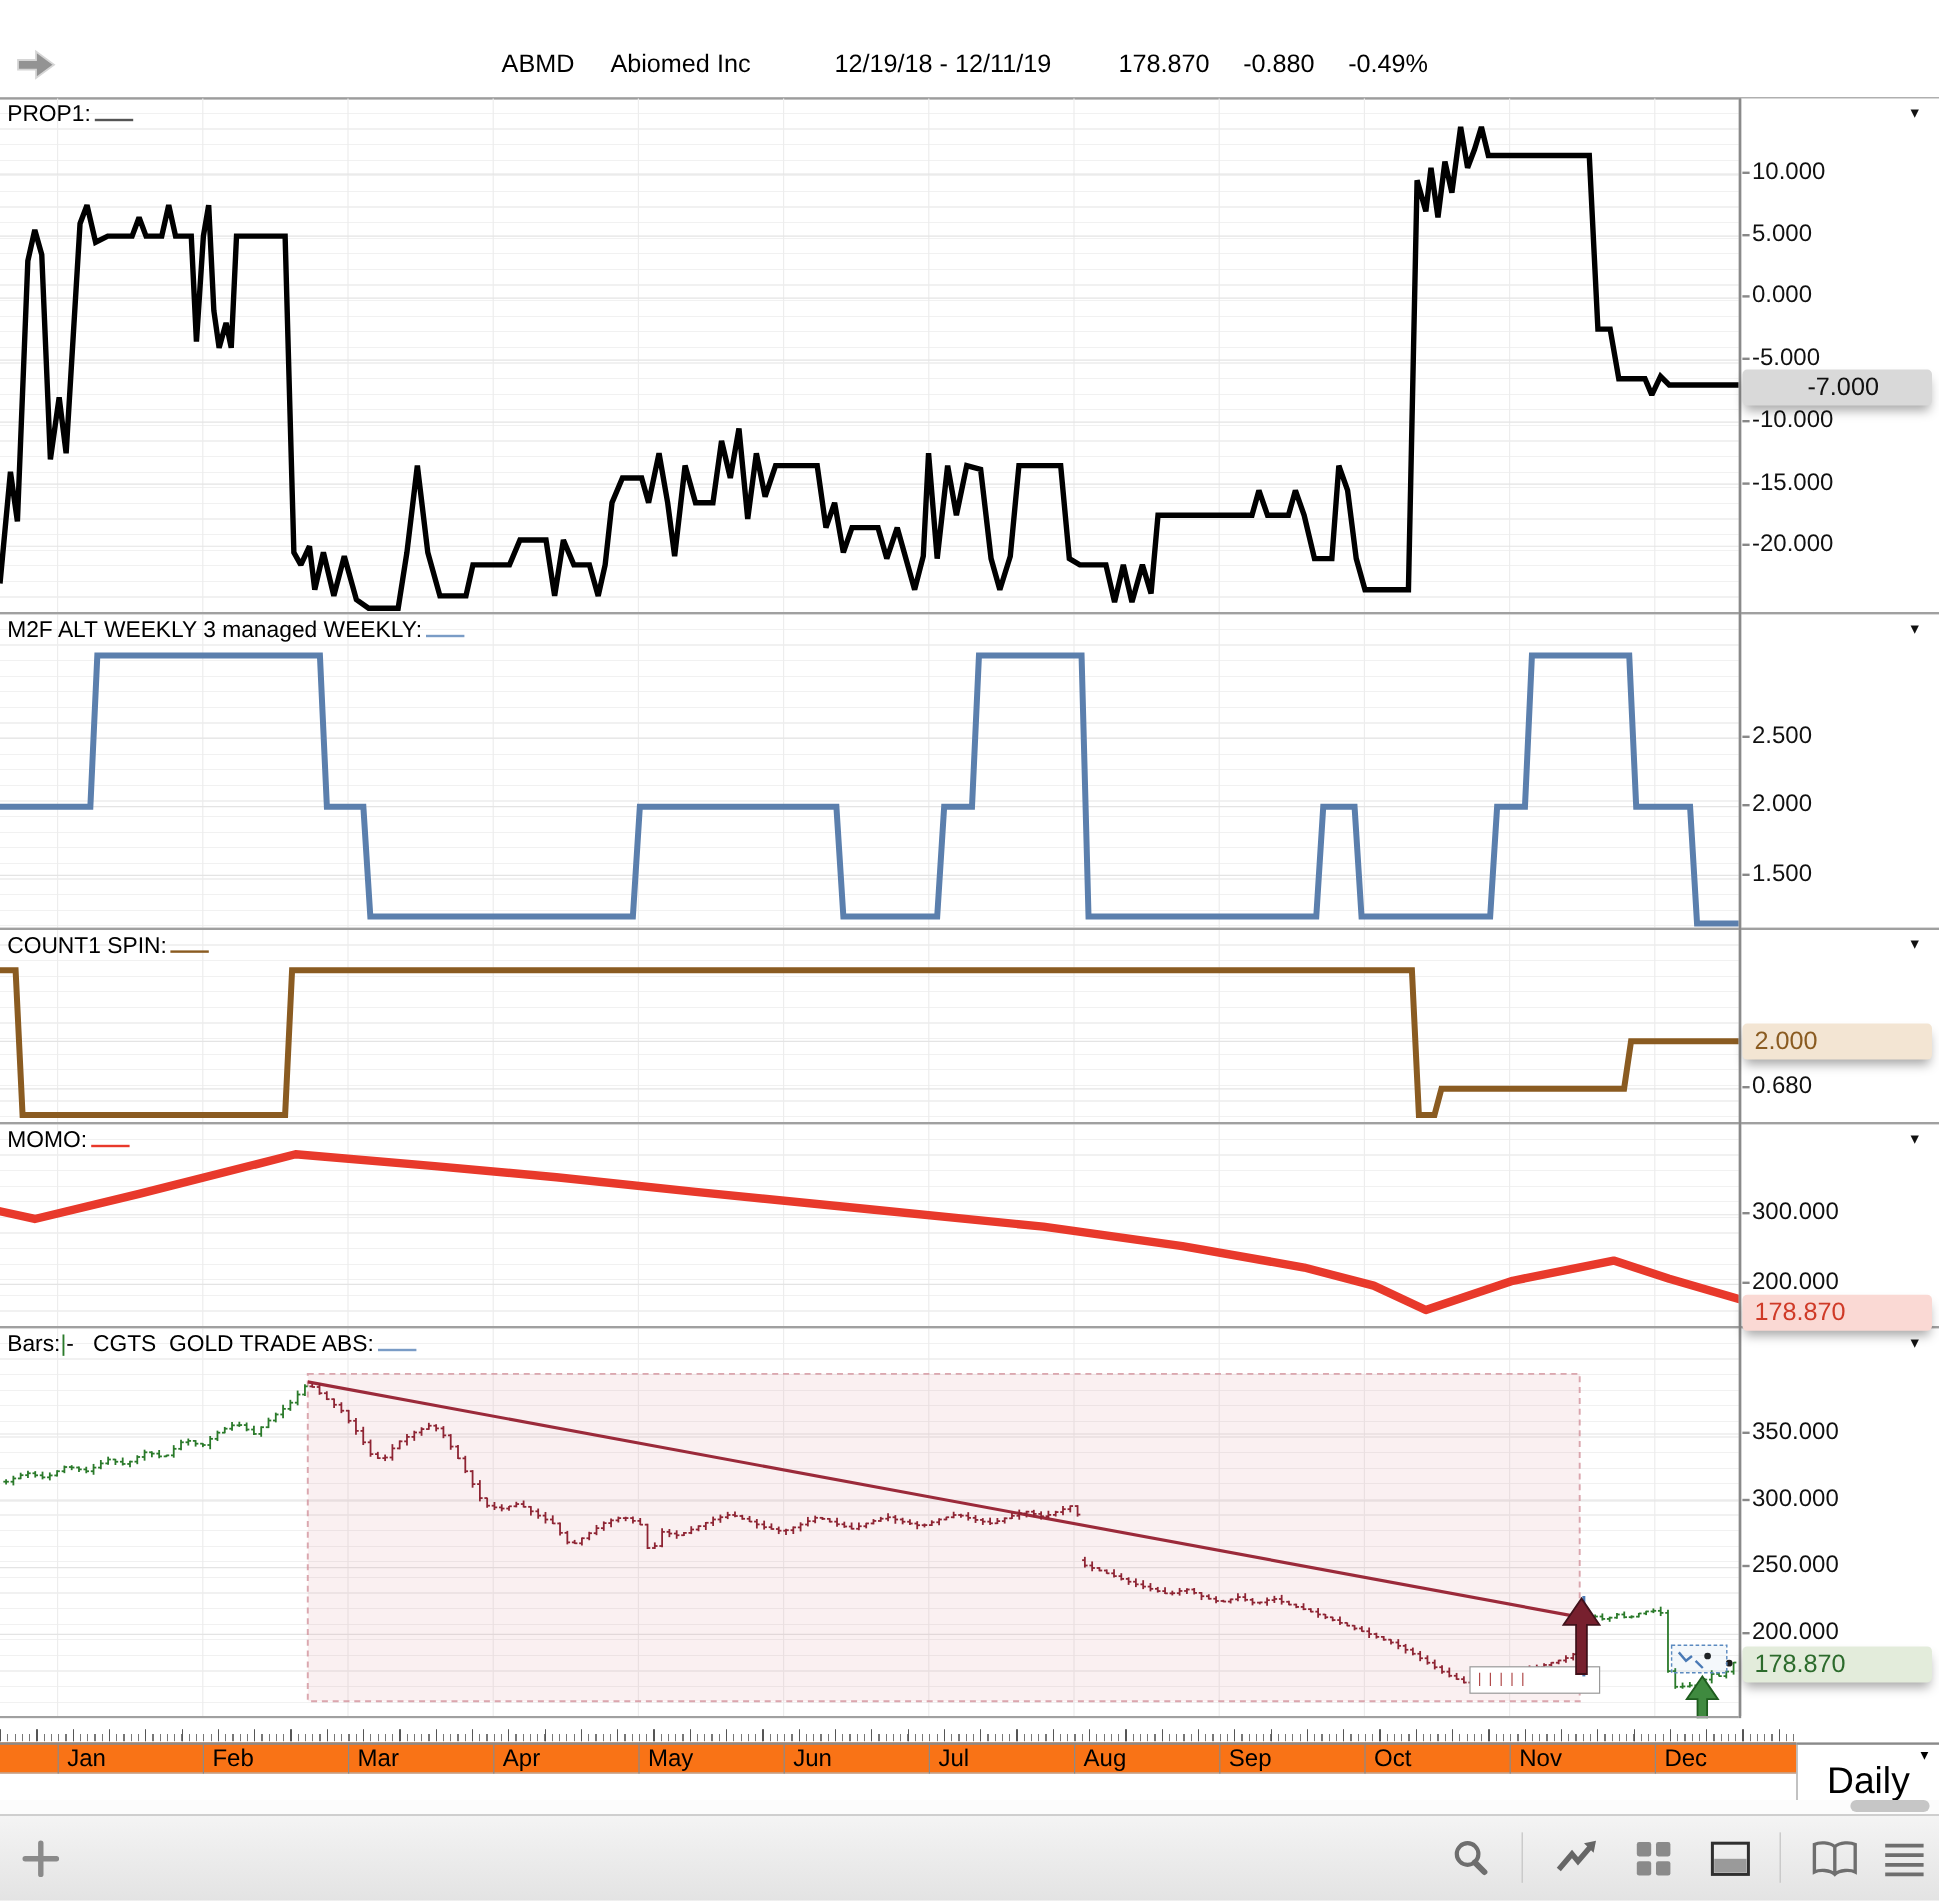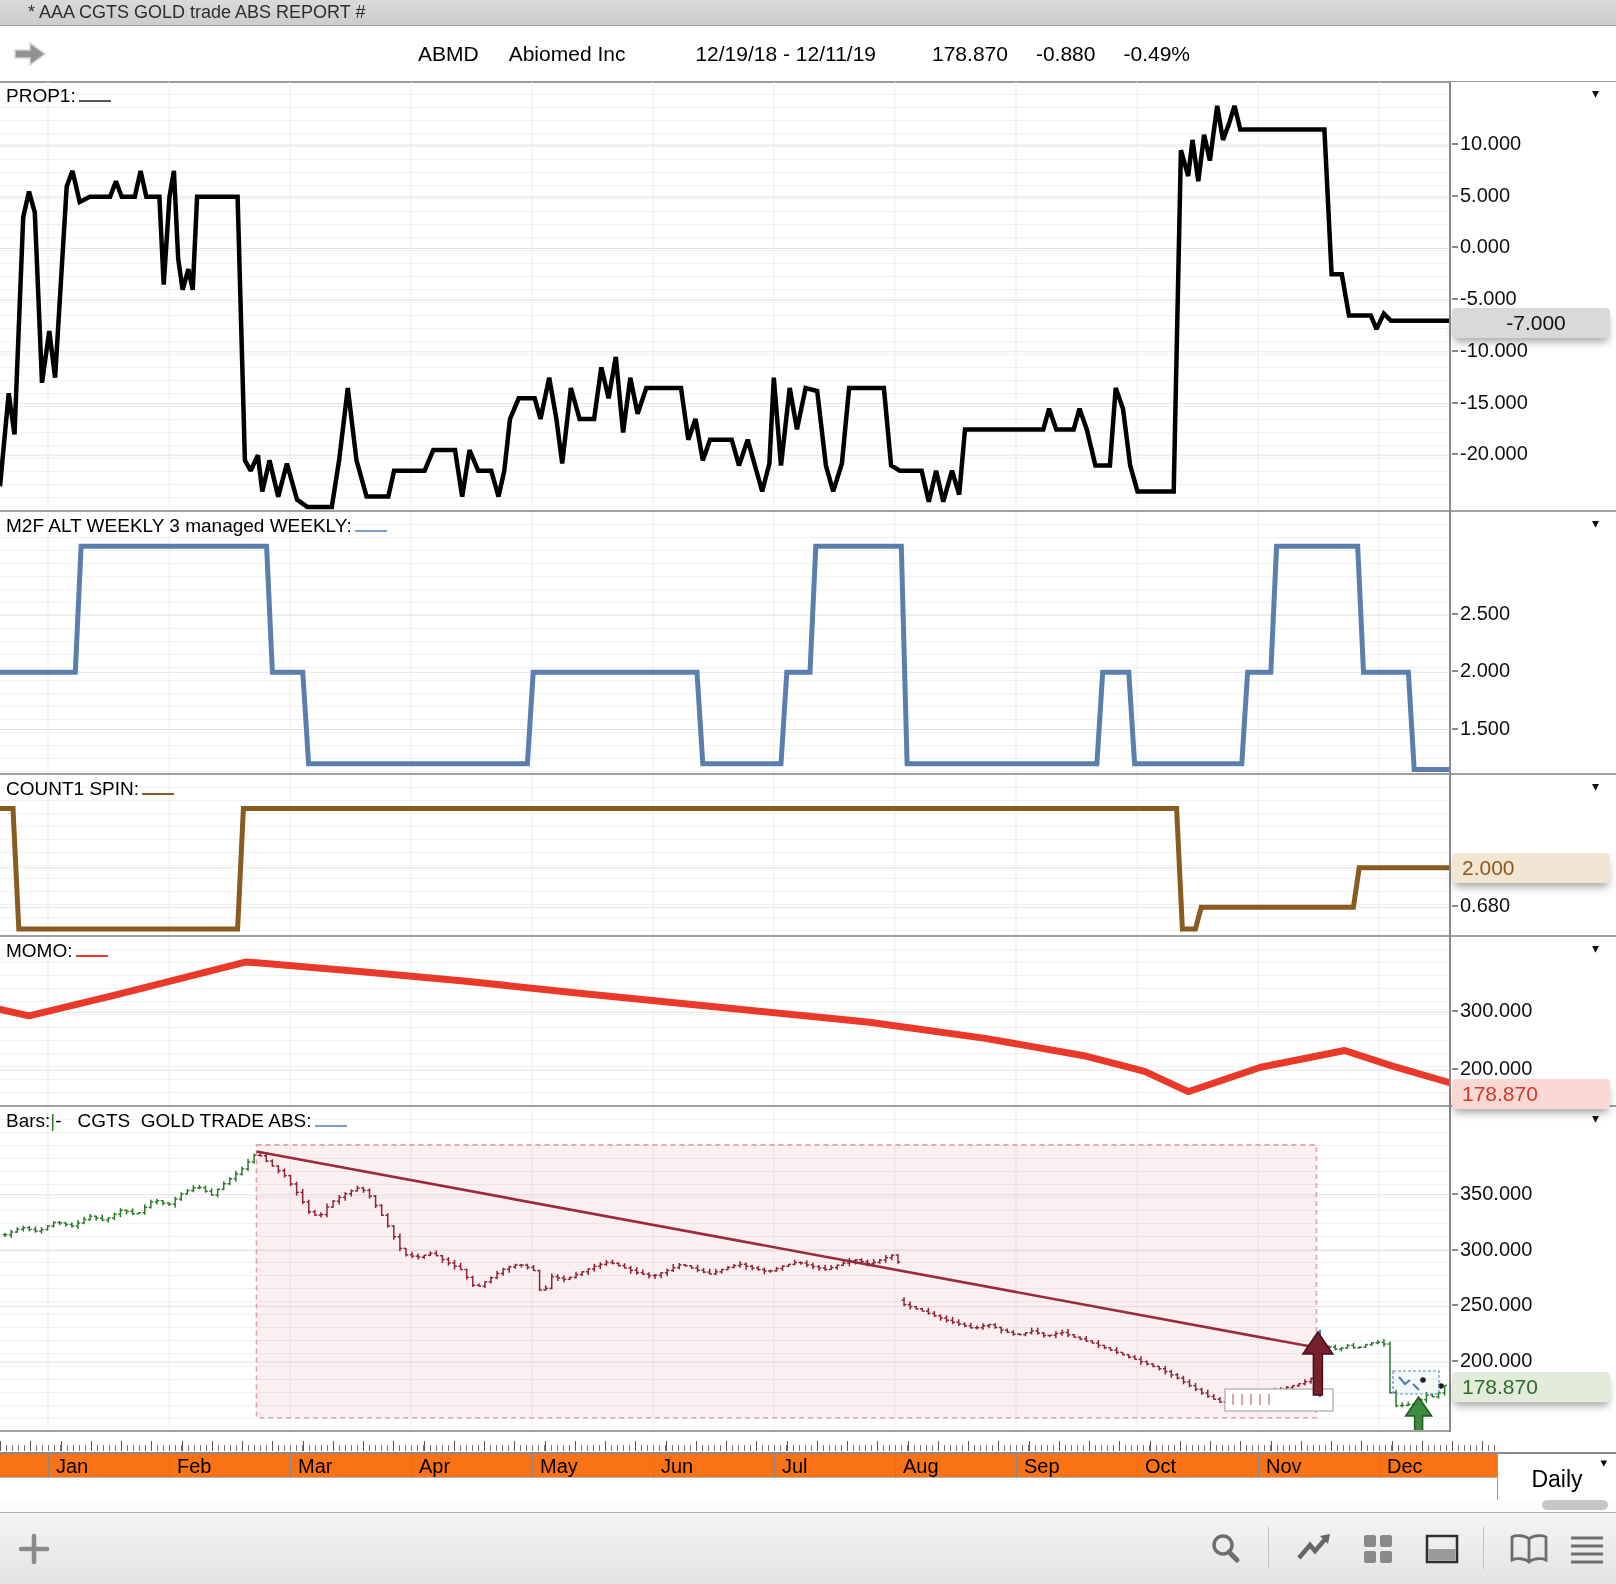--- a/index.html
+++ b/index.html
@@ -42,36 +42,35 @@
   .months{position:absolute;left:0;top:1452px;width:1497px;height:26px;background:#f97316;
     border-top:2px solid #8a8a8a;border-bottom:1px solid #b5b5b5;box-sizing:border-box;}
   .mcell{position:absolute;top:0;height:24px;border-left:1px solid #8a8a8a;
     font-size:20px;line-height:24px;padding-left:7px;box-sizing:border-box;}
   .years{position:absolute;left:0;top:1479px;width:1497px;height:21px;background:#fff;}
   .ycell{position:absolute;top:0;height:21px;border-left:1px solid #8a8a8a;
     font-size:19px;line-height:20px;padding-left:8px;box-sizing:border-box;}
   .ycell.first{border-left:none;}
   .dailybox{position:absolute;left:1497px;top:1452px;width:119px;height:48px;background:#fff;
     border-left:1px solid #999;border-top:2px solid #8a8a8a;box-sizing:border-box;cursor:pointer;}
-  .dailybox .lbl{position:absolute;left:0;right:0;top:12px;text-align:center;font-size:23px;}
+  .dailybox .lbl{position:absolute;left:0;right:0;top:12px;text-align:center;font-size:31px;}
   .dailybox .tri{position:absolute;right:9px;top:1px;font-size:13px;}
   
   .scrollstrip{position:absolute;left:0;top:1500px;width:1616px;height:12px;background:#fcfcfc;}
   .scrollpill{position:absolute;left:1542px;top:1500px;width:66px;height:10px;border-radius:5px;background:#c6c6c6;}
   .toolbar{position:absolute;left:0;top:1512px;width:1616px;height:72px;
     background:linear-gradient(#f4f4f4,#e3e3e3);border-top:1px solid #b0b0b0;}
   .tico{position:absolute;top:18px;cursor:pointer;}
   .tdiv{position:absolute;top:14px;width:1px;height:42px;background:#c2c2c2;}
 </style>
 </head>
 <body>
 
 <div class="app">
 
-  <div class="titlebar">*  AAA CGTS GOLD trade ABS REPORT #</div>
 
   <div class="header">
     <svg class="fwd-arrow" width="36" height="28" viewBox="0 0 36 28">
       <polygon points="3,10 18,10 18,3 33,14 18,25 18,18 3,18" fill="#939393" stroke="#d6d6d6" stroke-width="1.5"></polygon>
     </svg>
     <div class="hrow">
       <span class="hsym">ABMD</span>
       <span class="hname">Abiomed Inc</span>
       <span class="hdates">12/19/18 - 12/11/19</span>
       <span class="hpx">178.870</span>

